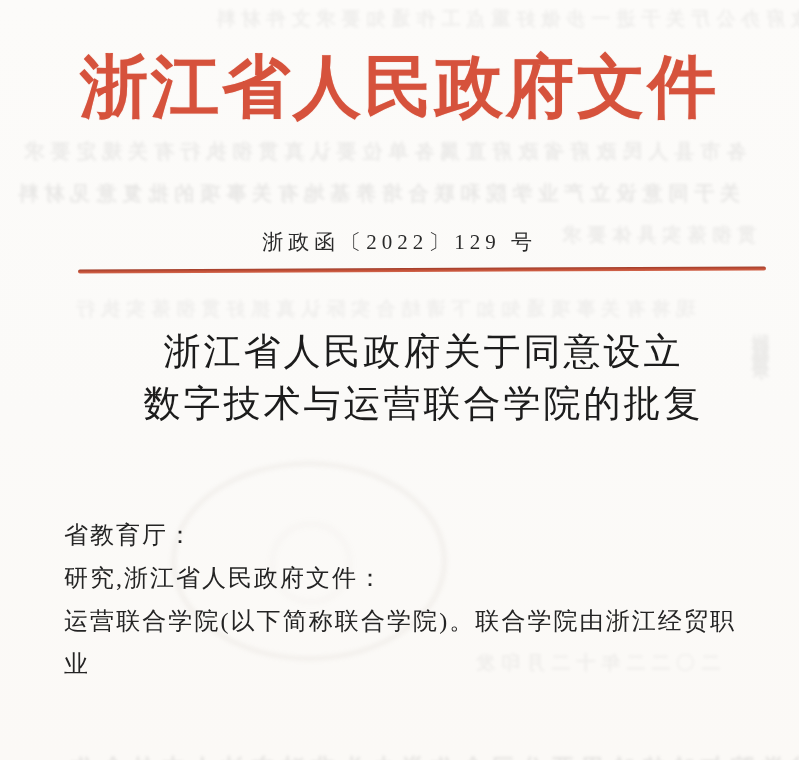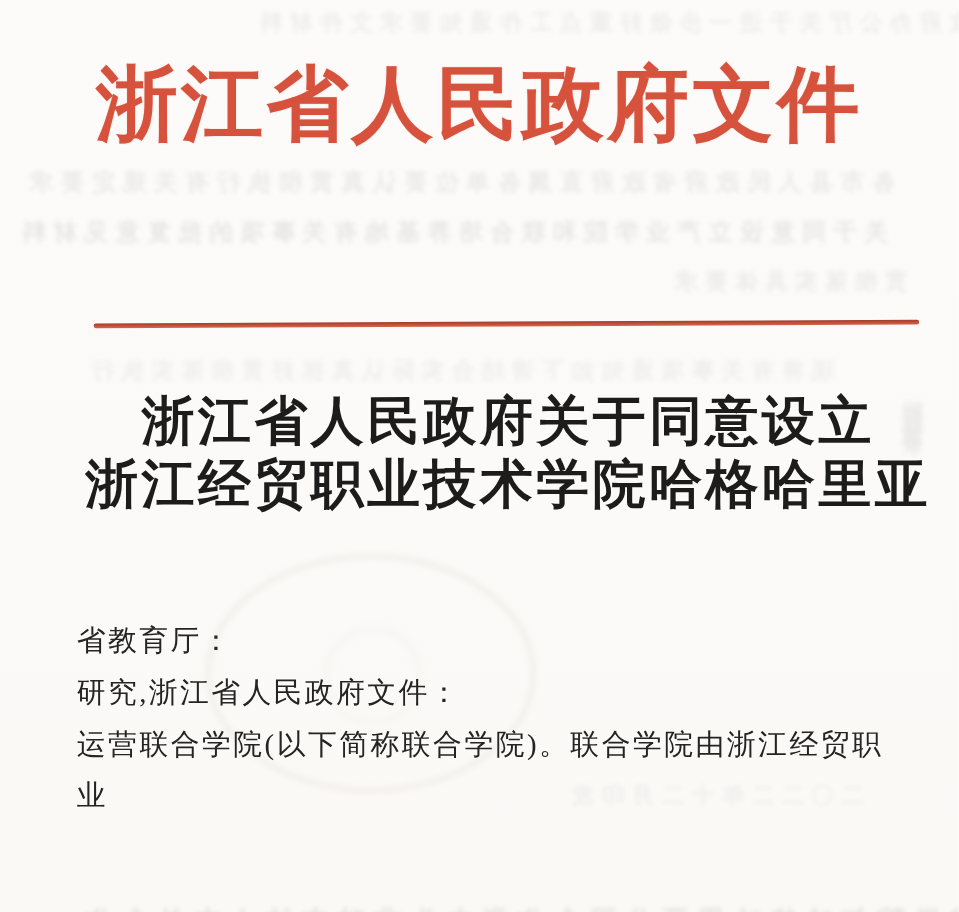--- a/index.html
+++ b/index.html
@@ -84,22 +84,22 @@
     border-radius: 2px;
   }
 
   .doc-title {
     position: absolute;
     left: 0; top: 326px;
     width: 100%;
     text-align: center;
   }
   .doc-title-line {
-    font-size: 44px;
-    font-weight: 700;
+    font-size: 37px;
+    font-weight: 400;
     letter-spacing: 3px;
     line-height: 52px;
     color: #1c1c1c;
     white-space: nowrap;
     margin-left: 48px;
   }
 
   .body-text {
     position: absolute;
     left: 64px; top: 514px;
@@ -137,26 +137,27 @@
       <div class="ghost-row" style="left: 470px; top: 650px; font-size: 19px; opacity: 0.08;">二〇二二年十二月印发</div>
       <div class="ghost-row" style="left: 64px; top: 752px; font-size: 24px; opacity: 0.14;">业技术学院与哈格哈里亚公司合作举办为非独立法人中外合作</div>
     </div>
 
   <div class="seal-ghost">
     <div class="seal-ghost-inner"></div>
   </div>
 
   <div class="red-header">浙江省人民政府文件</div>
 
+  <div class="doc-number">浙政函〔2022〕129 号</div>
 
   <div class="red-rule"></div>
 
   <div class="doc-title">
       <div class="doc-title-line">浙江省人民政府关于同意设立</div>
-      <div class="doc-title-line">浙江经贸职业技术学院哈格哈里亚</div>
+      <div class="doc-title-line">数字技术与运营联合学院的批复</div>
     </div>
 
   <div class="body-text">
       <div class="body-line">省教育厅：</div>
       <div class="body-line">研究,浙江省人民政府文件：</div>
       <div class="body-line justify">运营联合学院(以下简称联合学院)。联合学院由浙江经贸职业</div>
     </div>
 
 </div>
 

